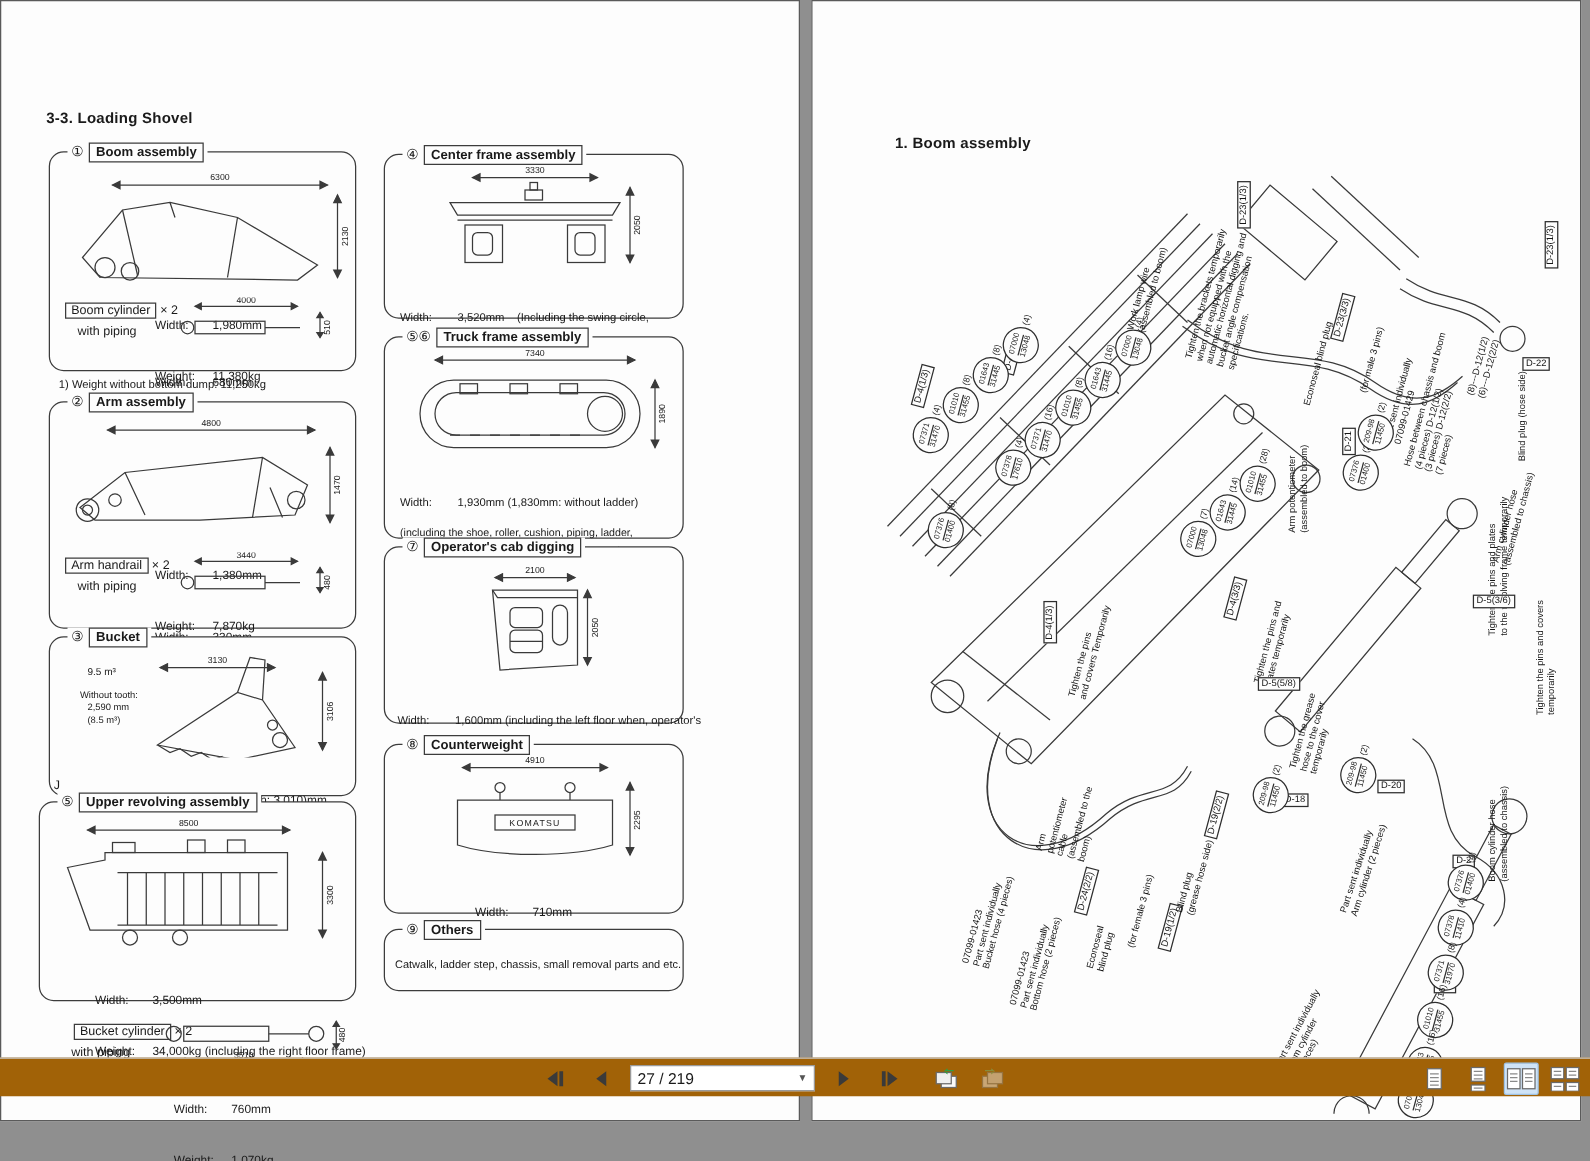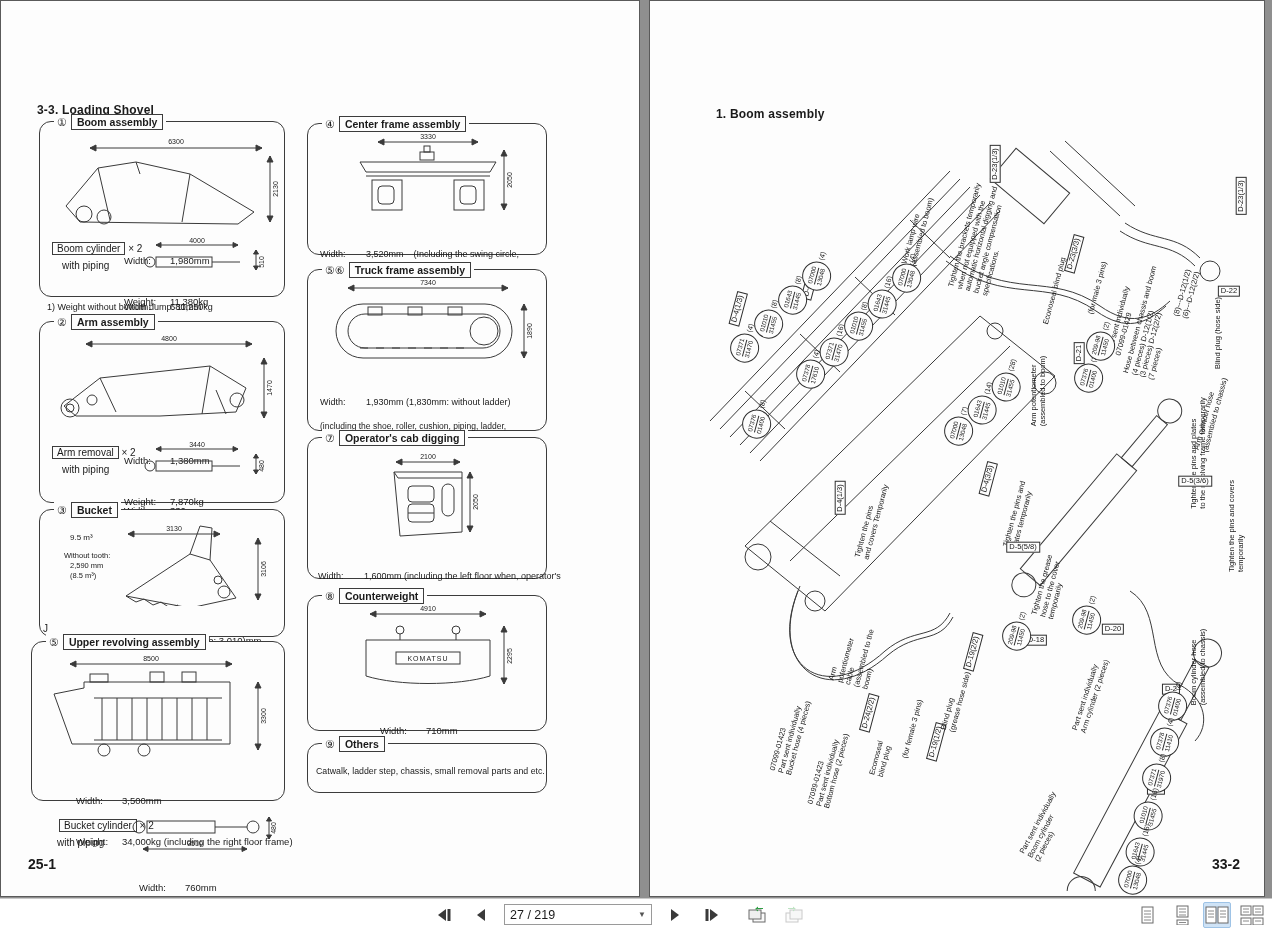--- a/index.html
+++ b/index.html
@@ -33,35 +33,35 @@
   #rp-annots{position:absolute;left:0;top:0;width:616px;height:897px;}
   .ann{position:absolute;font-size:7.5px;line-height:1.15;white-space:pre;color:#161616;}
   .ann.boxed{border:1px solid #2e2e2e;padding:0 2px;background:#fdfdfd;white-space:nowrap;}
   .pcirc{position:absolute;display:flex;align-items:center;gap:2px;}
   .pcirc .c{width:27px;height:27px;border:1px solid #2e2e2e;border-radius:50%;background:#fdfdfd;
             display:flex;flex-direction:column;justify-content:center;align-items:center;font-size:6.3px;line-height:1;}
   .pcirc .c span:first-child{border-bottom:1px solid #2e2e2e;padding-bottom:1px;margin-bottom:1px;}
   .pcirc .n{font-size:7px;}
 
   
-  #toolbar{position:absolute;left:0;top:898px;width:1272px;height:31px;background:#ffffff;border-top:1px solid #c9c9c9;box-sizing:border-box;}
+  #toolbar{position:absolute;left:0;top:846px;width:1272px;height:31px;background:#a16207;border-top:1px solid #c9c9c9;box-sizing:border-box;}
   .tb-center{position:absolute;left:430px;top:0;height:31px;display:flex;align-items:center;gap:9px;}
   .tb-right{position:absolute;right:6px;top:0;height:31px;display:flex;align-items:center;gap:7px;}
   .tb-btn{width:26px;height:24px;display:flex;align-items:center;justify-content:center;border:1px solid transparent;border-radius:2px;cursor:pointer;}
   .tb-btn.active{background:#cfe3f6;border-color:#9ec3e6;}
   .tb-btn.disabled{opacity:.45;}
   #page-combo{display:flex;align-items:center;justify-content:space-between;width:148px;height:21px;background:#fff;
       border:1px solid #9a9a9a;font-size:12.5px;padding:0 5px;box-sizing:border-box;cursor:text;}
   #page-combo .caret{font-size:8px;color:#555;}
 </style>
 </head>
 <body>
 
 <div class="page" id="left-page">
-  <div class="doc-heading" style="left:36px;top:86px;margin-top:16px;">3-3.  Loading Shovel</div>
+  <div class="doc-heading" style="left:36px;top:86px;">3-3.  Loading Shovel</div>
 
   <div class="lbox" style="left:38px;top:120px;width:246px;height:176px;">
     <div class="lbox-tab">
         <span class="cnum">①</span>
         <span class="tab-label">Boom assembly</span>
       </div>
     <svg class="drawing" style="left:0;top:6px;" width="246" height="100">
       <g stroke="#3a3a3a" fill="none" stroke-width="1">
         <line x1="50" y1="20" x2="222" y2="20"></line>
           <path d="M50,20 l6,-3 v6 z M222,20 l-6,-3 v6 z" fill="#3a3a3a"></path>
@@ -119,21 +119,21 @@
           <circle cx="197" cy="72" r="7"></circle>
           <circle cx="52" cy="72" r="5"></circle>
       </g>
       <text class="dimtext" x="129" y="12.5" text-anchor="middle">4800</text>
       <text class="dimtext" x="232" y="60" text-anchor="middle" transform="rotate(-90 232 60)">1470</text>
     </svg>
     <div class="ww" style="left:84px;top:104px;">
       <div class="row"><span class="lab">Width:</span><span>1,380mm</span></div>
       <div class="row"><span class="lab">Weight:</span><span>7,870kg</span></div>
     </div>
-    <div class="sublabel" style="left:12px;top:124px;"><span class="plabel">Arm removal</span> <span>× 2</span></div>
+    <div class="sublabel" style="left:12px;top:124px;"><span class="plabel">Arm handrail</span> <span>× 2</span></div>
     <div class="sublabel" style="left:22px;top:142px;">with piping</div>
     <svg class="drawing" style="left:100px;top:120px;" width="142" height="34">
       <g stroke="#3a3a3a" fill="none" stroke-width="1">
         <line x1="16" y1="7" x2="98" y2="7"></line>
           <path d="M16,7 l5,-2.5 v5 z M98,7 l-5,-2.5 v5 z" fill="#3a3a3a"></path>
         <circle cx="10" cy="24" r="5"></circle>
           <rect x="16" y="19" width="56" height="10"></rect>
           <line x1="72" y1="24" x2="100" y2="24"></line>
         <line x1="116" y1="12" x2="116" y2="32"></line>
           <path d="M116,12 l-2.5,4 h5 z M116,32 l-2.5,-4 h5 z" fill="#3a3a3a"></path>

